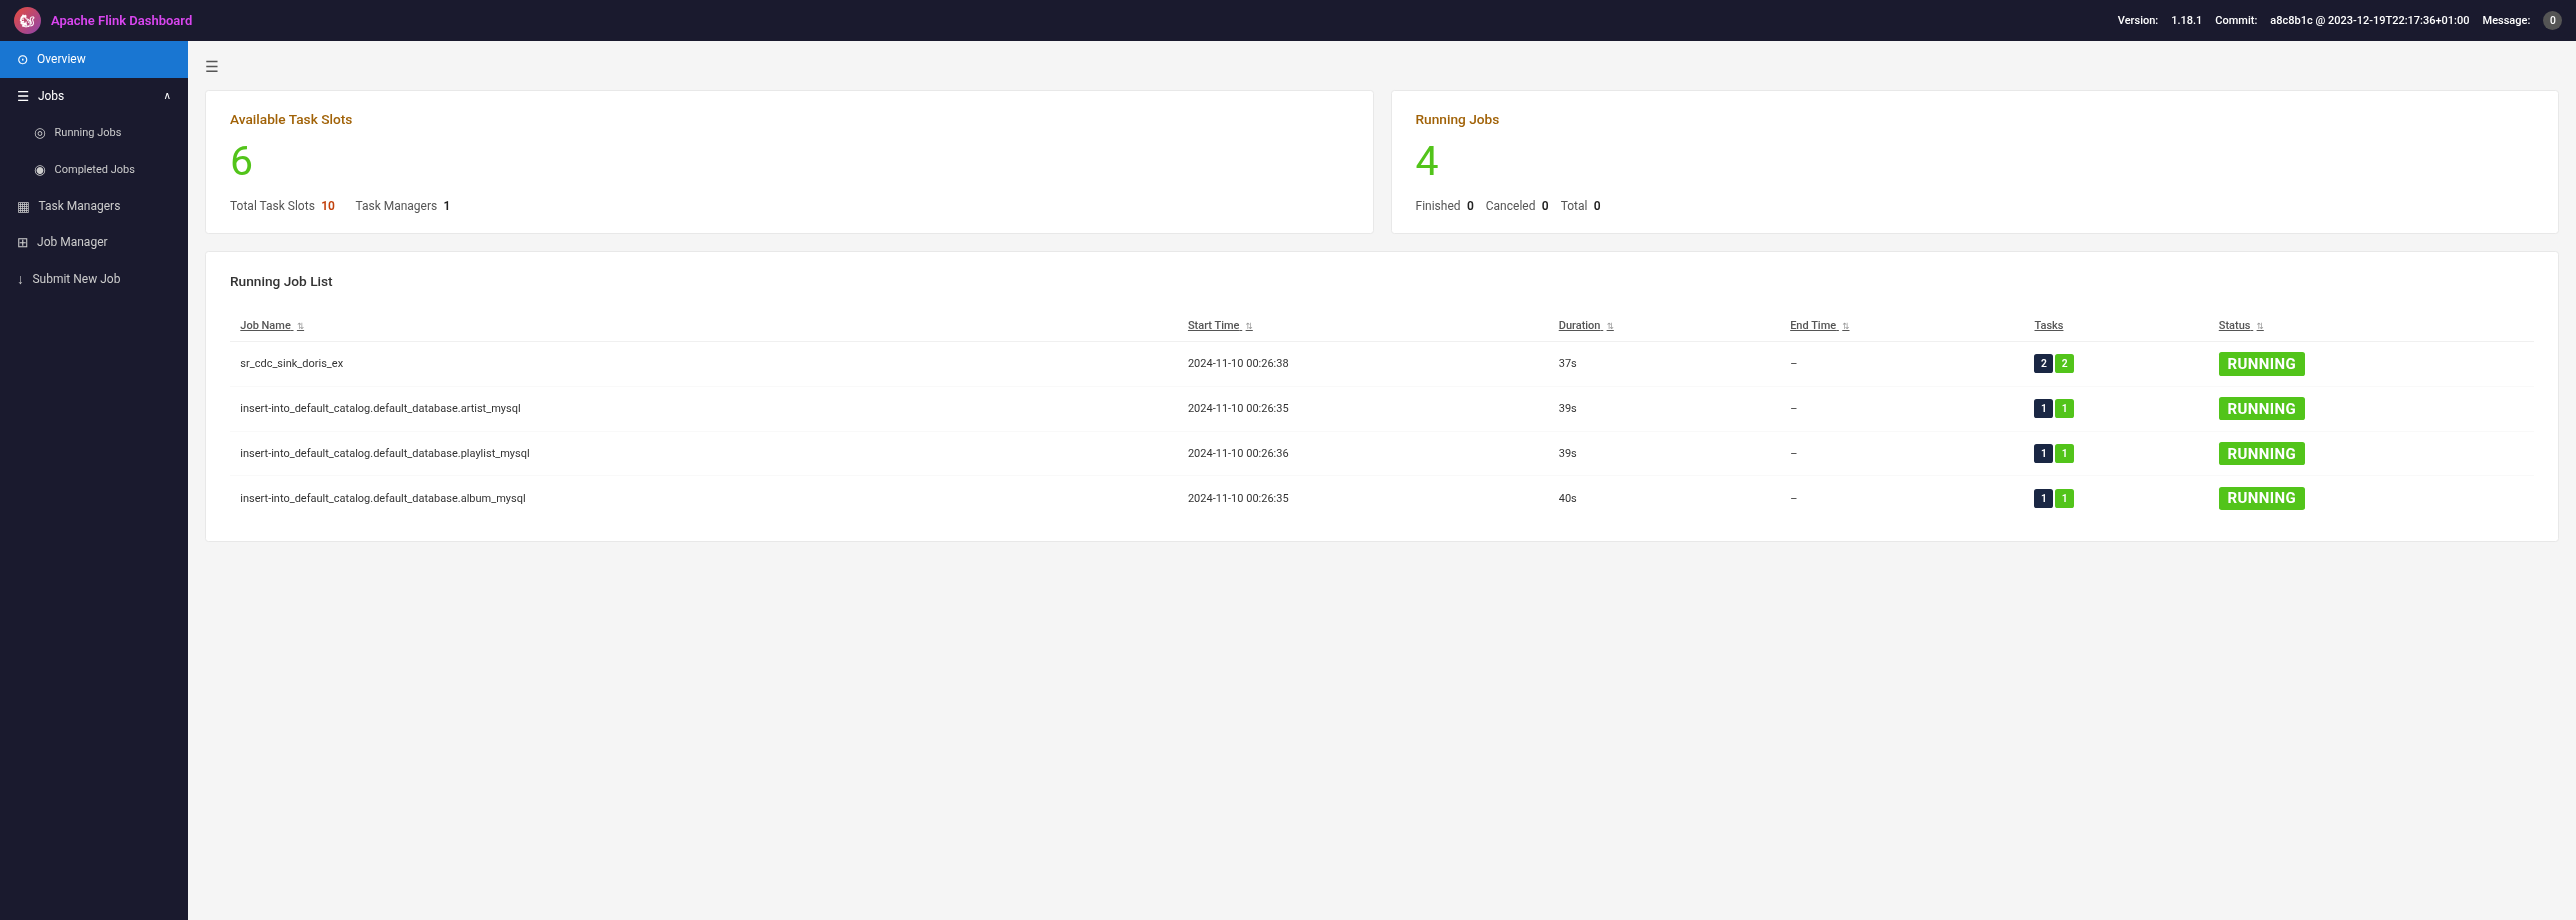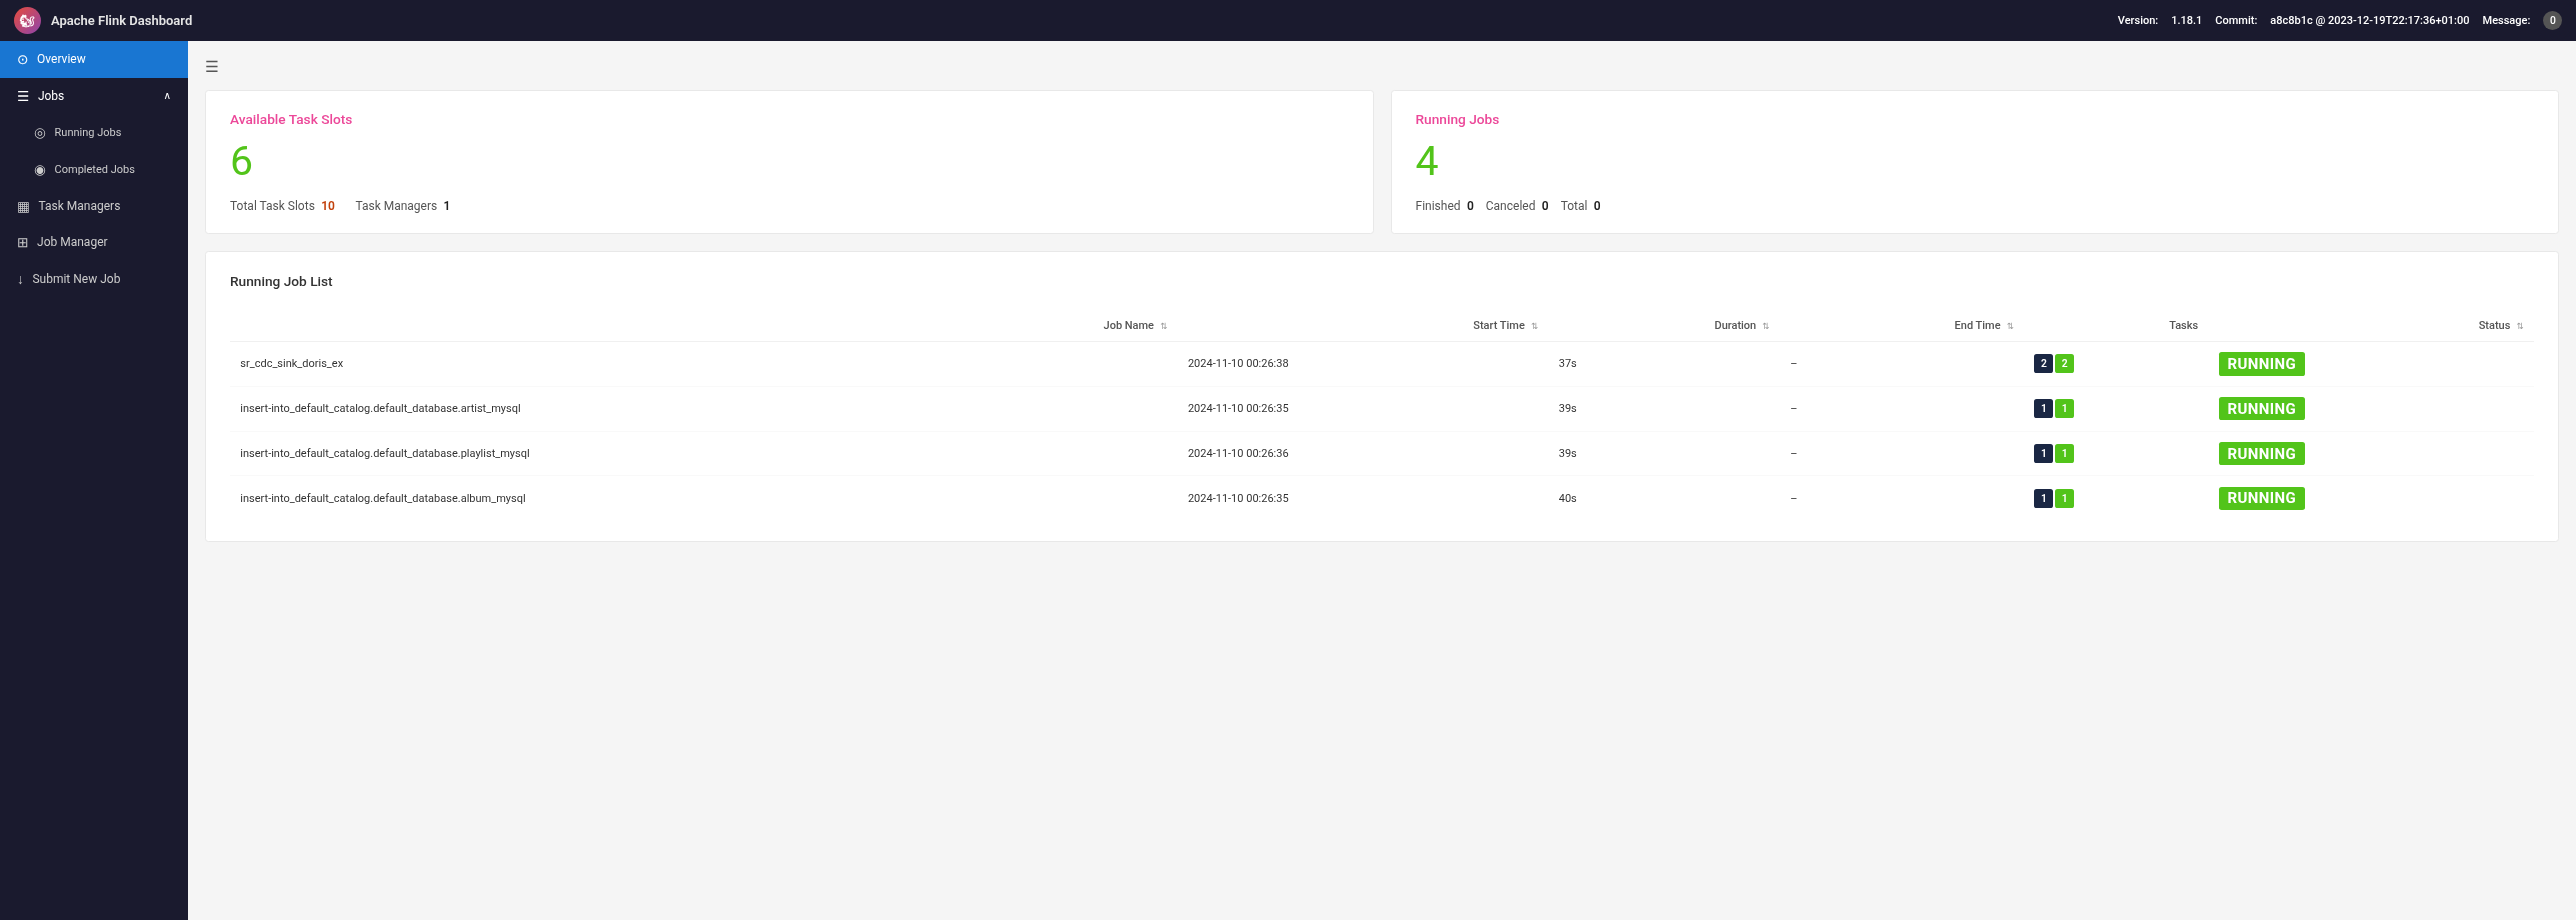--- a/index.html
+++ b/index.html
@@ -15,21 +15,21 @@
       height: 41px;
       flex-shrink: 0;
       gap: 10.3px;
     }
     .topbar-logo {
       width: 27px; height: 27px; border-radius: 50%;
       background: linear-gradient(135deg, #e74c3c, #8e44ad);
       display: flex; align-items: center; justify-content: center;
       font-size: 12px; font-weight: bold; color: white;
     }
-    .topbar-title { font-size: 13px; font-weight: 600; color: #e5e5e5; flex: 0 0 auto; text-align: center; }
+    .topbar-title { font-size: 13px; font-weight: 600; color: #d946ef; flex: 0 0 auto; text-align: center; }
     .topbar-spacer { flex: 1; }
     .topbar-info { font-size: 11px; color: #ccc; display: flex; gap: 13px; align-items: center; }
     .topbar-info span { color: white; font-weight: 500; }
     .topbar-badge {
       width: 19px; height: 19px; border-radius: 50%; background: #555;
       display: flex; align-items: center; justify-content: center;
       font-size: 10.3px; color: white;
     }
 
     
@@ -60,36 +60,36 @@
     .menu-icon { font-size: 15.4px; color: #555; cursor: pointer; margin-bottom: 13.7px; }
 
     
     .cards-row { display: flex; gap: 17px; margin-bottom: 17px; }
     .card {
       background: white; border-radius: 3.4px; padding: 20.5px 24px;
       border: 0.9px solid #e8e8e8;
     }
     .card-left { flex: 1; }
     .card-right { flex: 1; }
-    .card-title { font-size: 13.7px; color: #ec4899; margin-bottom: 13.7px; font-weight: 500; }
+    .card-title { font-size: 13.7px; color: #a16207; margin-bottom: 13.7px; font-weight: 500; }
     .card-number { font-size: 41px; color: #52c41a; font-weight: 400; line-height: 1; margin-bottom: 17px; }
     .card-stats { display: flex; gap: 20.5px; font-size: 12px; color: #555; }
     .card-status-row { display: flex; gap: 12px; font-size: 12px; color: #555; margin-top: 13.7px; }
     .card-status-row .stat-label { color: #555; }
     .card-status-row .stat-val { font-weight: 600; color: #222; margin-left: 3.4px; }
 
     
     .table-section { background: white; border-radius: 3.4px; border: 0.9px solid #e8e8e8; padding: 20.5px 24px; }
     .table-section-title { font-size: 13.7px; color: #333; font-weight: 500; margin-bottom: 22px; }
 
     
     .data-table { width: 100%; border-collapse: collapse; font-size: 11px; }
     .data-table th {
-      text-align: right; padding: 8.6px 10.3px; color: #555; font-weight: 500;
-      border-bottom: 0.9px solid #f0f0f0; white-space: nowrap; cursor: pointer;
+      text-align: left; padding: 8.6px 10.3px; color: #555; font-weight: 500;
+      border-bottom: 0.9px solid #f0f0f0; white-space: nowrap; cursor: pointer; text-decoration: underline;
     }
     .data-table th .sort-icon { margin-left: 3.4px; color: #999; font-size: 8.6px; }
     .data-table td { padding: 10.3px 10.3px; border-bottom: 0.9px solid #f9f9f9; color: #333; }
     .data-table tr:last-child td { border-bottom: none; }
 
     .tasks-badge { display: inline-flex; gap: 1.7px; align-items: center; }
     .badge {
       display: inline-flex; align-items: center; justify-content: center;
       width: 19px; height: 19px; border-radius: 2.6px; font-size: 10.3px; font-weight: 600;
       color: white;

